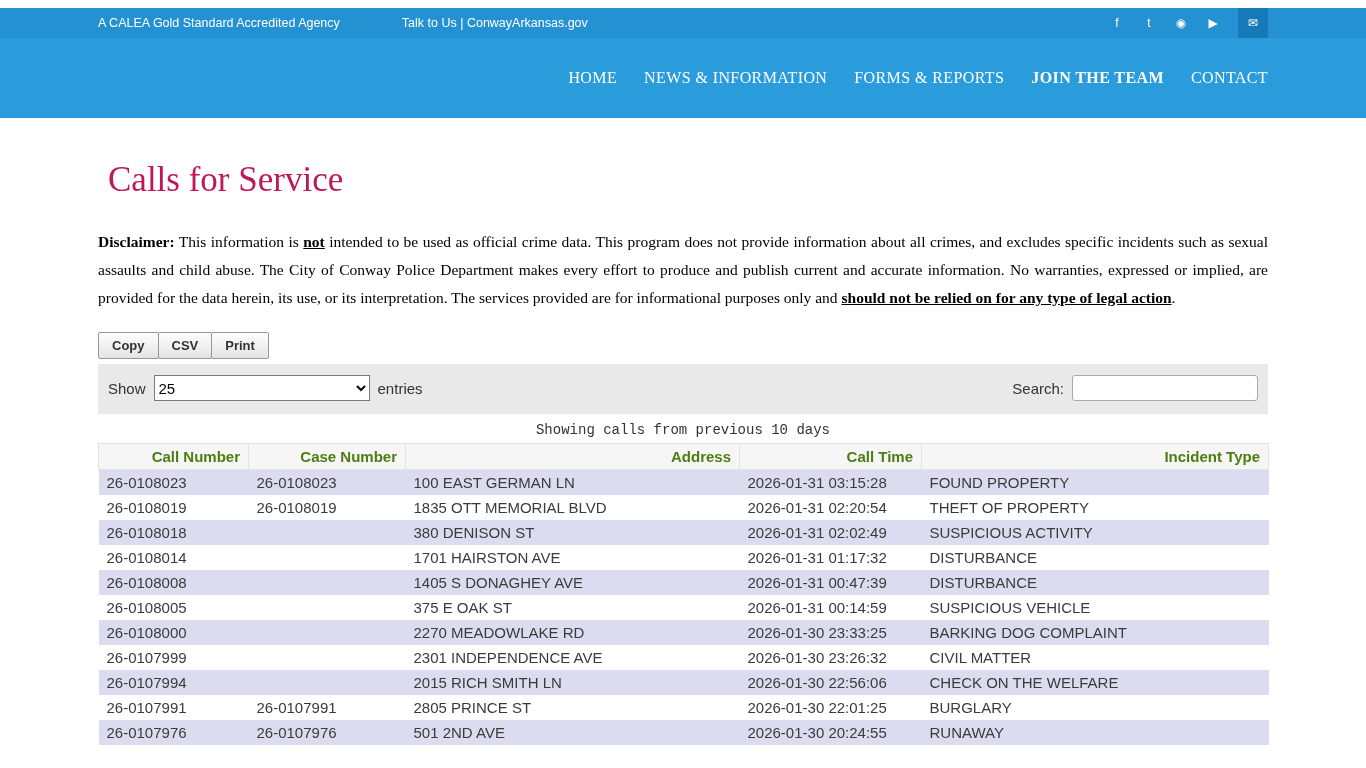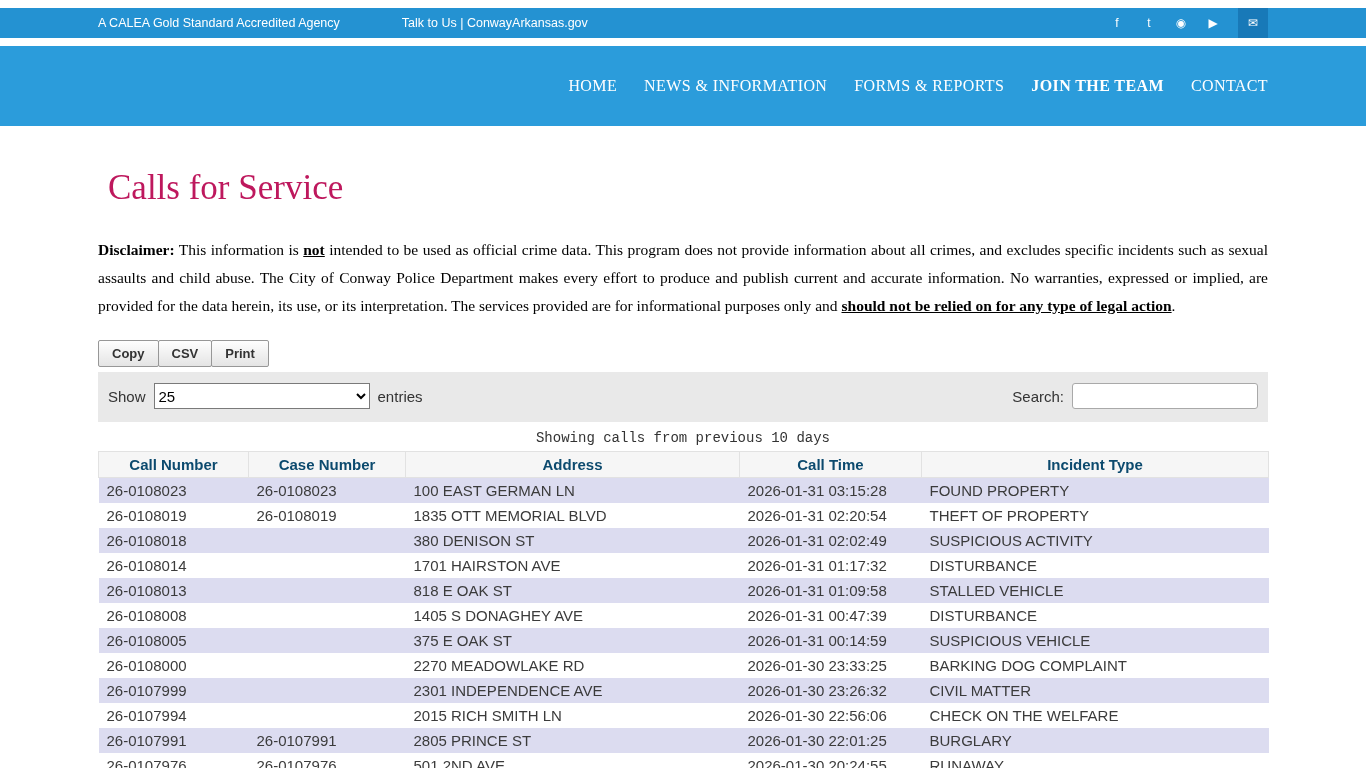--- a/index.html
+++ b/index.html
@@ -15,21 +15,21 @@
   .topbar-inner { width:1170px; margin:8px auto; height:100%; display:flex; align-items:center; }
   .topbar-text2 { margin-left:62px; }
   .social { margin-left:auto; display:flex; align-items:center; height:100%; }
   .social-icon {
     width:18px; height:30px; line-height:30px; text-align:center;
     margin-left:14px; font-size:12px; color:#fff; cursor:pointer;
   }
   .social-icon.highlighted { background:#1879b8; width:30px; margin-left:16px; }
   
   .navbar { background:#2b9cdb; height:80px; }
-  .nav-inner { width:1170px; margin:8px auto; height:100%; display:flex; align-items:center; justify-content:flex-end; gap:27px; }
+  .nav-inner { width:1170px; margin:0 auto; height:100%; display:flex; align-items:center; justify-content:flex-end; gap:27px; }
   .nav-item {
     color:#fff; font-family:"Liberation Serif", serif; font-size:16px;
     letter-spacing:.4px; text-decoration:none; cursor:pointer; white-space:nowrap;
   }
   .nav-item.active { font-weight:bold; }
   
   .content { width:1170px; margin:0 auto; }
   .page-title {
     font-family:"Liberation Serif", serif; font-size:35px; font-weight:500;
     color:#be185d; margin:42px 0 0 10px;
@@ -51,21 +51,21 @@
     background:#e9e9e9; margin-top:5px; padding:11px 10px 13px;
     display:flex; align-items:center; justify-content:space-between;
   }
   .show-group, .search-group { display:flex; align-items:center; gap:8px; font-size:15px; color:#333; }
   .page-length-select { width:216px; height:26px; font-size:15px; border:1px solid #7a7a7a; background:#fff; }
   .search-input { width:186px; height:26px; border:1px solid #a9a9a9; border-radius:3px; padding:0 6px; font-size:14px; }
   
   .caption { text-align:center; font-size:14px; color:#333; margin:8px 0 5px;font-family:Liberation Mono, monospace; }
   table.calls { width:100%; border-collapse:collapse; font-size:15px; table-layout:fixed; }
   table.calls thead th {
-    color:#0c4a6e; font-weight:bold; text-align:center;
+    color:#4d7c0f; font-weight:bold; text-align:right;
     padding:4px 8px; background:#f6f6f6; border:1px solid #e2e2e2;
     cursor:pointer;
   }
   table.calls tbody td {
     padding:4px 8px; color:#3b3b3b; white-space:nowrap; overflow:hidden;
   }
   table.calls tbody tr:nth-child(odd) { background:#dcdcf0; }
 </style>
 </head>
 <body>
@@ -156,27 +156,20 @@
           <td>SUSPICIOUS ACTIVITY</td>
         </tr>
         <tr>
           <td>26-0108014</td>
           <td></td>
           <td>1701 HAIRSTON AVE</td>
           <td>2026-01-31 01:17:32</td>
           <td>DISTURBANCE</td>
         </tr>
         <tr>
-          <td>26-0108013</td>
-          <td></td>
-          <td>818 E OAK ST</td>
-          <td>2026-01-31 01:09:58</td>
-          <td>STALLED VEHICLE</td>
-        </tr>
-        <tr>
           <td>26-0108008</td>
           <td></td>
           <td>1405 S DONAGHEY AVE</td>
           <td>2026-01-31 00:47:39</td>
           <td>DISTURBANCE</td>
         </tr>
         <tr>
           <td>26-0108005</td>
           <td></td>
           <td>375 E OAK ST</td>

